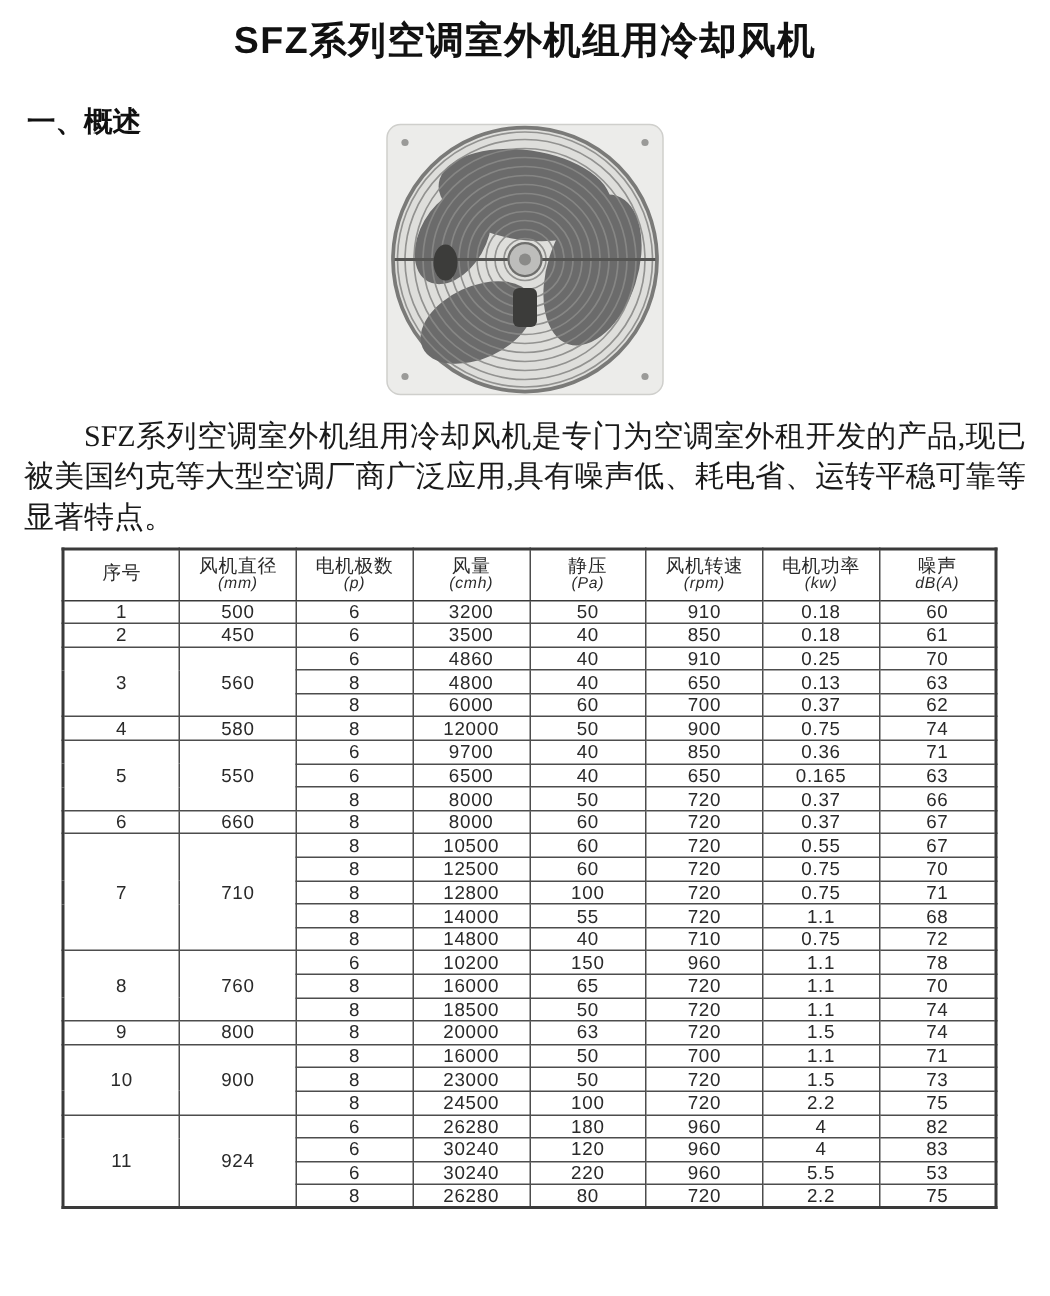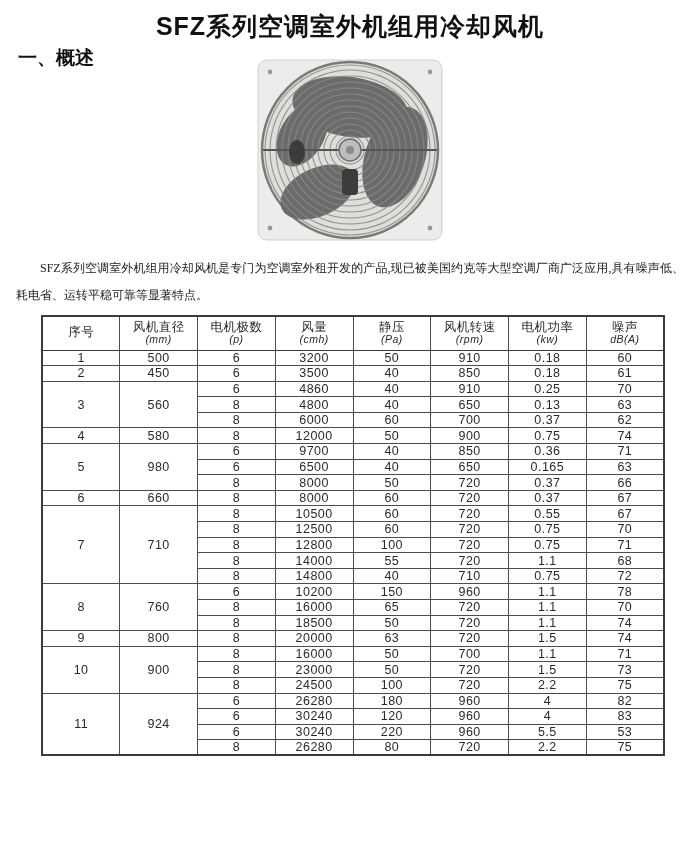--- a/index.html
+++ b/index.html
@@ -18,32 +18,32 @@
     text-align: center;
     font-size: 25px; font-weight: bold;
     letter-spacing: 1px;
     color: #111;
   }
   .section-heading {
     margin: 0; padding: 0 0 0 18px;
     font-size: 19px; font-weight: bold;
     color: #111;
   }
-  .heading-overview { margin-top: 2px; font-family: Liberation Serif, serif; }
+  .heading-overview { margin-top: 25px; font-family: Liberation Serif, serif; }
   .heading-params { margin-top: 6px; }
 
   .fan-figure {
     width: 240px; height: 188px;
     margin: -14px auto 0 auto;
   }
 
   .intro {
     margin: 10px 16px 6px 16px;
     font-family: "Liberation Serif", "DejaVu Serif", serif;
-    font-size: 12px; line-height: 27px;
+    font-size: 20px; line-height: 27px;
     text-indent: 2em;
     color: #1a1a1a;
     text-align: justify;
   }
 
   table.perf {
     border-collapse: collapse;
     table-layout: fixed;
     width: 624px;
     margin: 6px 0 0 41px;
@@ -210,21 +210,21 @@
           <td rowspan="1">580</td>
           <td>8</td>
           <td>12000</td>
           <td>50</td>
           <td>900</td>
           <td>0.75</td>
           <td>74</td>
         </tr>
         <tr class="group-start">
           <td rowspan="3">5</td>
-          <td rowspan="3">980</td>
+          <td rowspan="3">550</td>
           <td>6</td>
           <td>9700</td>
           <td>40</td>
           <td>850</td>
           <td>0.36</td>
           <td>71</td>
         </tr>
         <tr>
           <td>6</td>
           <td>6500</td>

